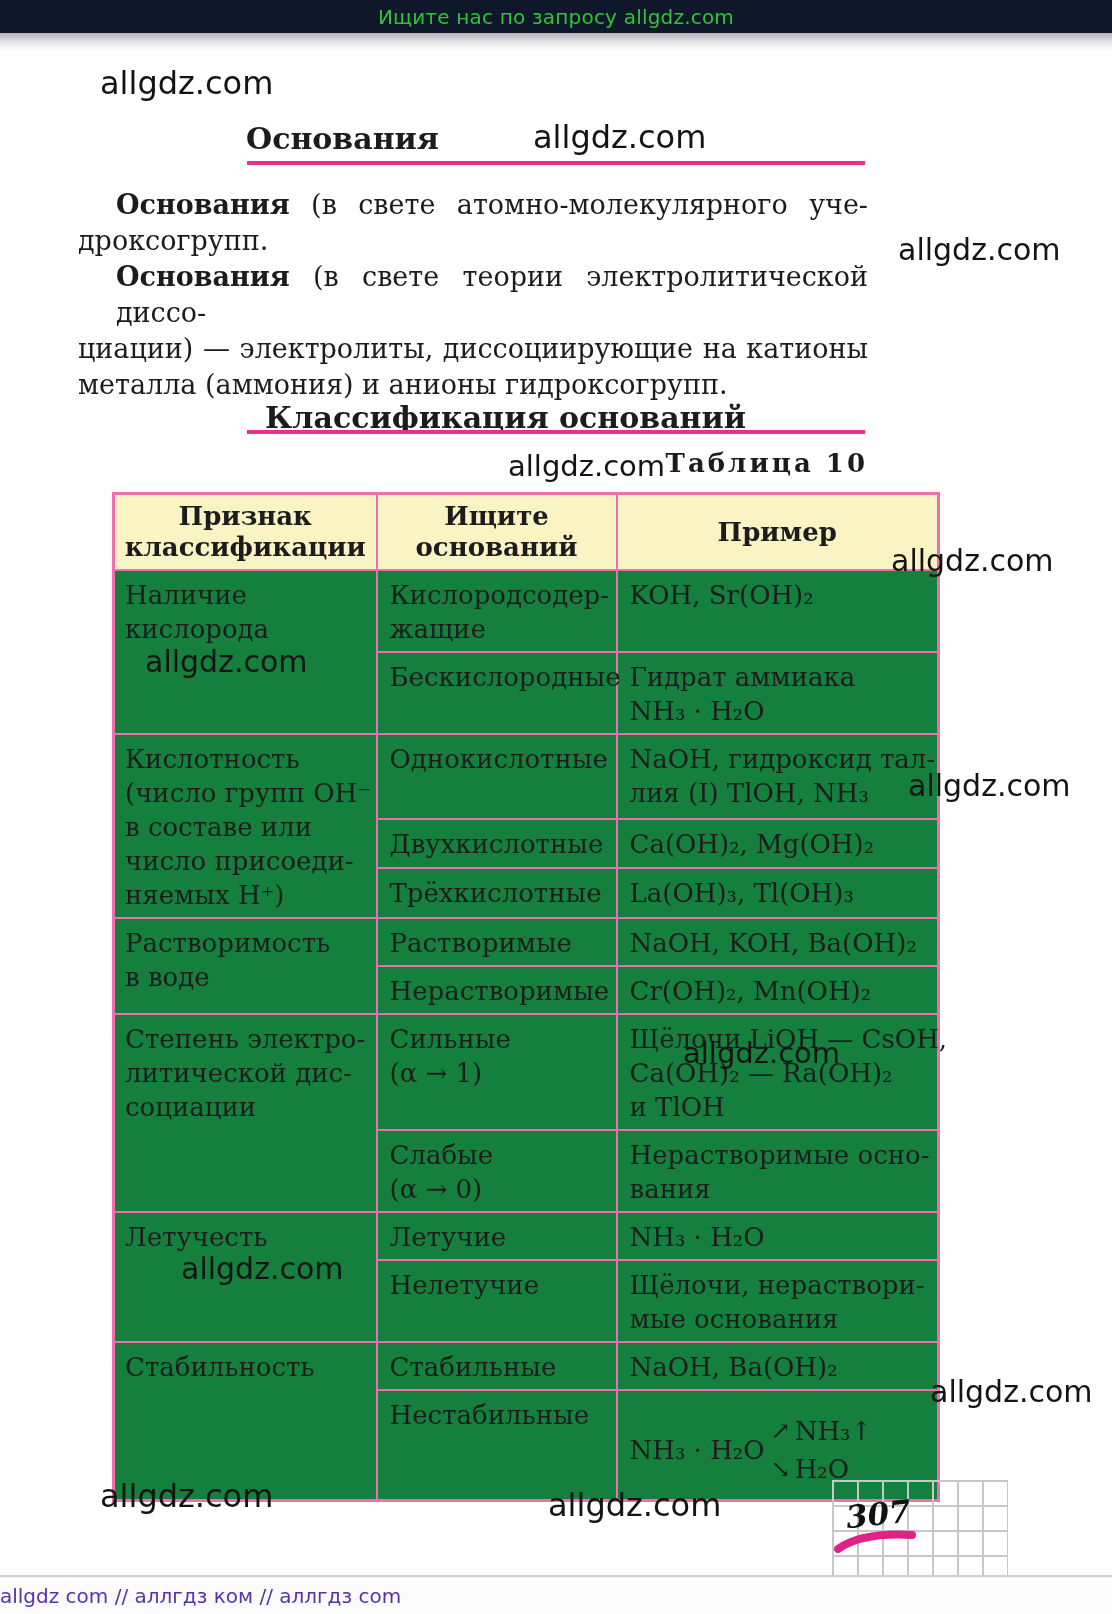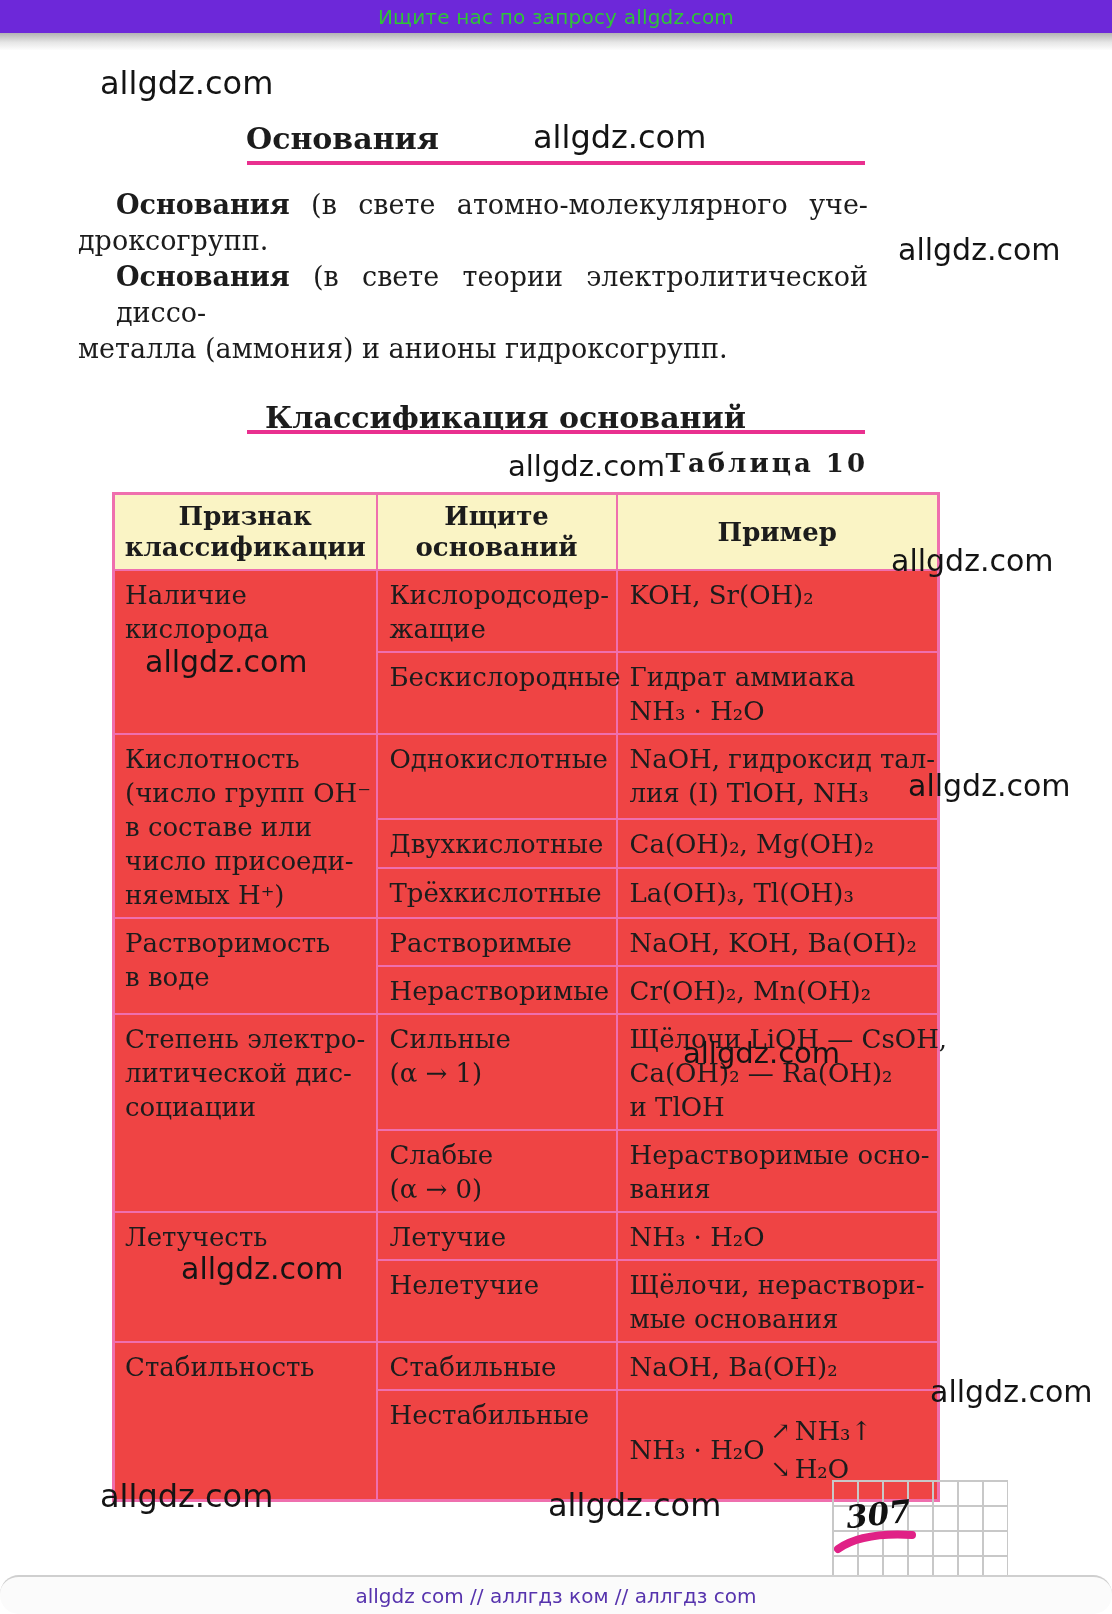--- a/index.html
+++ b/index.html
@@ -1,20 +1,20 @@
 <!DOCTYPE html>
 <html><head>
 <meta charset="utf-8">
 <style>
   html,body{margin:0;padding:0;background:#ffffff;}
   .page{position:relative;width:1112px;height:1614px;background:#ffffff;overflow:hidden;
         font-family:"DejaVu Serif","Liberation Serif",serif;color:#1c1c1c;}
 
   
-  .topbar{position:absolute;left:0;top:0;width:100%;height:33px;background:#6d28d9;
+  .topbar{position:absolute;left:0;top:0;width:100%;height:33px;background:#0f172a;
           display:flex;align-items:center;justify-content:center;}
   .topbar span{color:#2fc437;font-family:"DejaVu Sans","Liberation Sans",sans-serif;
                font-size:20px;letter-spacing:.2px;}
   .topbar-shadow{position:absolute;left:0;top:33px;width:100%;height:17px;
                  background:linear-gradient(180deg,#b3b3b3 0%,#e6e6e6 55%,#fdfdfd 100%);}
 
   
   .title{position:absolute;left:246px;top:121px;margin:0;font-size:30px;font-weight:bold;}
   .heading2{position:absolute;left:253px;top:388px;margin:12px;font-size:30px;font-weight:bold;}
   .rule{position:absolute;height:4px;background:#e9308f;}
@@ -30,21 +30,21 @@
   .pline.first{padding-left:38px;}
   .lead{font-weight:bold;}
 
   
   .cls-table{position:absolute;left:72px;top:492px;width:825px;border-collapse:collapse;
              table-layout:fixed;font-size:26px;}
   .cls-table th,.cls-table td{border:2px solid #ef6fae;}
   .cls-table{border:3px solid #ef6fae;margin-left:40px;}
   .cls-table th{background:#faf4c5;font-weight:bold;vertical-align:middle;
                 padding:6px 4px;line-height:31px;height:58px;}
-  .cls-table td{vertical-align:top;padding:7px 20px 5px 12px;line-height:34px;background:#ef4444;}
+  .cls-table td{vertical-align:top;padding:7px 20px 5px 12px;line-height:34px;background:#15803d;}
   .cline{white-space:nowrap;}
   td.feature{padding-left:10px;}
 
   
   .diag{display:flex;align-items:center;padding:14px 0 6px 0;}
   .diag-reactant{font-size:26px;white-space:nowrap;}
   .diag-right{display:flex;flex-direction:column;margin-left:6px;}
   .diag-row{display:flex;align-items:center;line-height:38px;white-space:nowrap;}
   .diag-arrow{font-size:24px;margin-right:4px;}
 
@@ -56,40 +56,41 @@
   .grid-block{position:absolute;left:832px;top:1480px;width:176px;height:96px;overflow:hidden;
     background:
       repeating-linear-gradient(to right,#c8c8c8 0 2px,transparent 2px 25px),
       repeating-linear-gradient(to bottom,#c8c8c8 0 2px,transparent 2px 25px);}
   .pagenum{position:absolute;left:14px;top:16px;font-size:31px;font-weight:bold;font-style:italic;
            transform:rotate(-6deg);color:#111;}
   .swoosh{position:absolute;left:2px;top:44px;}
 
   
   .footer{position:absolute;left:0;bottom:0;width:100%;height:37px;background:#fbfbfb;
-          border-top:2px solid #cfcfcf;display:flex;align-items:center;justify-content:center;border-radius:19px;}
+          border-top:2px solid #cfcfcf;display:flex;align-items:center;justify-content:flex-start;}
   .footer span{color:#5633ad;font-family:"DejaVu Sans","Liberation Sans",sans-serif;font-size:20px;}
 </style>
 </head>
 <body>
 
 <div class="page">
 
   <div class="topbar">
     <span>Ищите нас по запросу allgdz.com</span>
   </div>
   <div class="topbar-shadow"></div>
 
   <h1 class="title">Основания</h1>
   <div class="rule rule-title"></div>
 
   <div class="paragraphs" id="paragraphs">
       <div class="pline jline first"><span class="lead">Основания</span> (в свете атомно-молекулярного уче-</div>
       <div class="pline">дроксогрупп.</div>
       <div class="pline jline first"><span class="lead">Основания</span> (в свете теории электролитической диссо-</div>
+      <div class="pline jline">циации) — электролиты, диссоциирующие на катионы</div>
       <div class="pline">металла (аммония) и анионы гидроксогрупп.</div>
     </div>
 
   <h2 class="heading2">Классификация оснований</h2>
   <div class="rule rule-section"></div>
 
   <div class="table-label">Таблица 10</div>
 
   <table class="cls-table">
     <colgroup>

